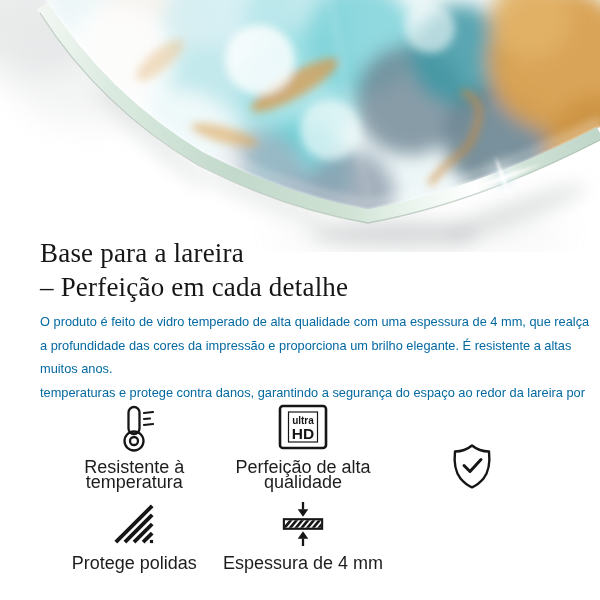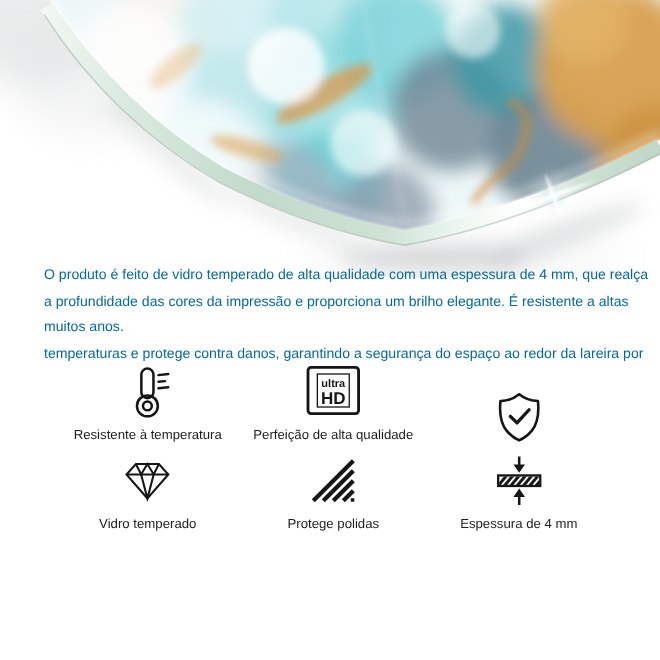--- a/index.html
+++ b/index.html
@@ -17,21 +17,21 @@
   .t-line{display:block;}
   .para{margin-top:6px;font-size:12.8px;line-height:23.5px;color:#0369a1;}
   .p-line{display:block;white-space:nowrap;}
   .features{
     display:grid;grid-template-columns:1fr 1fr 1fr;row-gap:10px;
     margin:0;padding:0 8px 0 10px;
   }
   .feature{display:flex;flex-direction:column;align-items:center;justify-content:flex-end;}
   .icon-box{height:48px;display:flex;align-items:flex-start;justify-content:center;}
   .feature.row2 .icon-box{align-items:center;}
-  .f-label{margin-top:8px;font-size:12px;line-height:15px;color:#1d1d1d;text-align:center;}
+  .f-label{margin-top:8px;font-size:18px;line-height:15px;color:#1d1d1d;text-align:center;}
   .ficon{stroke:#161616;fill:none;}
   .ficon text{stroke:none;fill:#161616;font-family:"Liberation Sans", sans-serif;font-weight:bold;}
 </style>
 </head>
 <body>
 
 <div class="page">
 
   <div class="hero">
     <svg width="600" height="252" viewBox="0 0 600 252">
@@ -121,20 +121,24 @@
         <g transform="translate(503,178) rotate(-20)" filter="url(#f2)">
           <polygon points="-42,0 0,-2.4 42,0 0,2.4" fill="#ffffff"></polygon>
           <polygon points="0,-23 2.2,0 0,23 -2.2,0" fill="#ffffff"></polygon>
           <circle r="3.4" fill="#ffffff"></circle>
         </g>
       </g>
     </svg>
   </div>
 
   <div class="content">
+    <h1>
+      <span class="t-line">Base para a lareira</span>
+      <span class="t-line">– Perfeição em cada detalhe</span>
+    </h1>
 
     <div class="para">
       <span class="p-line">O produto é feito de vidro temperado de alta qualidade com uma espessura de 4 mm, que realça</span>
       <span class="p-line">a profundidade das cores da impressão e proporciona um brilho elegante. É resistente a altas</span>
       <span class="p-line">muitos anos.</span>
       <span class="p-line">temperaturas e protege contra danos, garantindo a segurança do espaço ao redor da lareira por</span>
     </div>
 
     <div class="features">
 
@@ -168,33 +172,20 @@
 
       <div class="feature">
         <div class="icon-box">
           <svg class="ficon" width="44" height="48" viewBox="0 0 44 48">
             <path d="M22,3.5 C16.5,8 9,9.5 5,9.5 C4.2,17 4.5,29 10.5,36.5 C14.5,41.3 18.5,43.8 22,45.3 C25.5,43.8 29.5,41.3 33.5,36.5 C39.5,29 39.8,17 39,9.5 C35,9.5 27.5,8 22,3.5 Z" stroke-width="2.4" stroke-linejoin="round"></path>
             <path d="M14,23.5 L20,29.5 L31,17.5" stroke-width="3" stroke-linecap="round" stroke-linejoin="round"></path>
           </svg>
         </div>
       </div>
 
-      <div class="feature row2">
-        <div class="icon-box">
-          <svg class="ficon" width="46" height="38" viewBox="0 0 48 40">
-            <g stroke-width="2" stroke-linejoin="miter">
-              <path d="M13,4 L35,4 L44,14 L24,37 L4,14 Z"></path>
-              <path d="M4,14 L44,14"></path>
-              <path d="M13,4 L18,14 L24,4 L30,14 L35,4"></path>
-              <path d="M18,14 L24,37 L30,14"></path>
-            </g>
-          </svg>
-        </div>
-        <div class="f-label">Vidro temperado</div>
-      </div>
 
       <div class="feature row2">
         <div class="icon-box">
           <svg class="ficon" width="40" height="40" viewBox="0 0 44 44">
             <g stroke-width="4.2" stroke-linecap="butt">
               <line x1="2" y1="42" x2="42" y2="2"></line>
               <line x1="12" y1="42" x2="42" y2="12"></line>
               <line x1="22" y1="42" x2="42" y2="22"></line>
               <line x1="32" y1="42" x2="42" y2="32"></line>
             </g>

